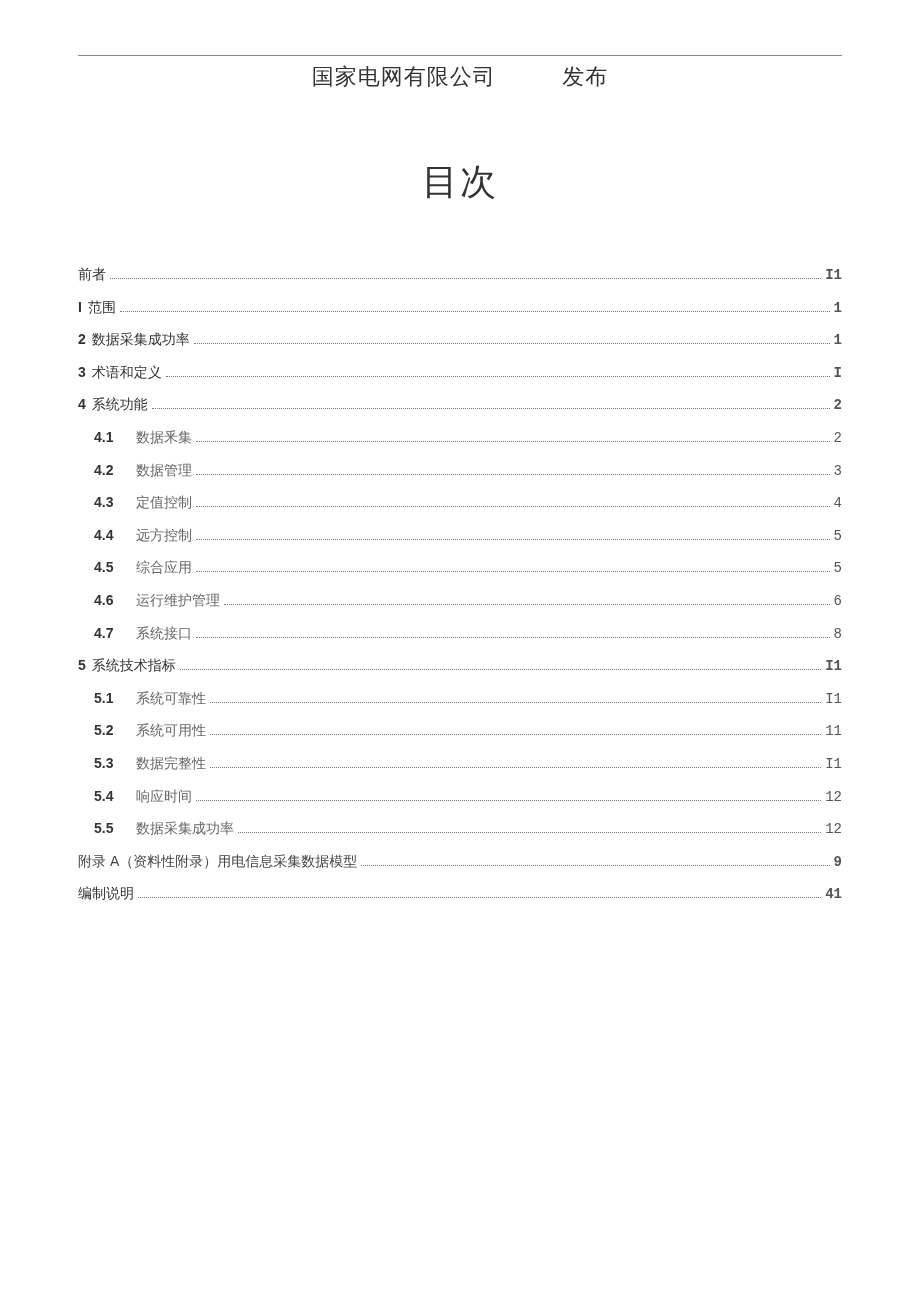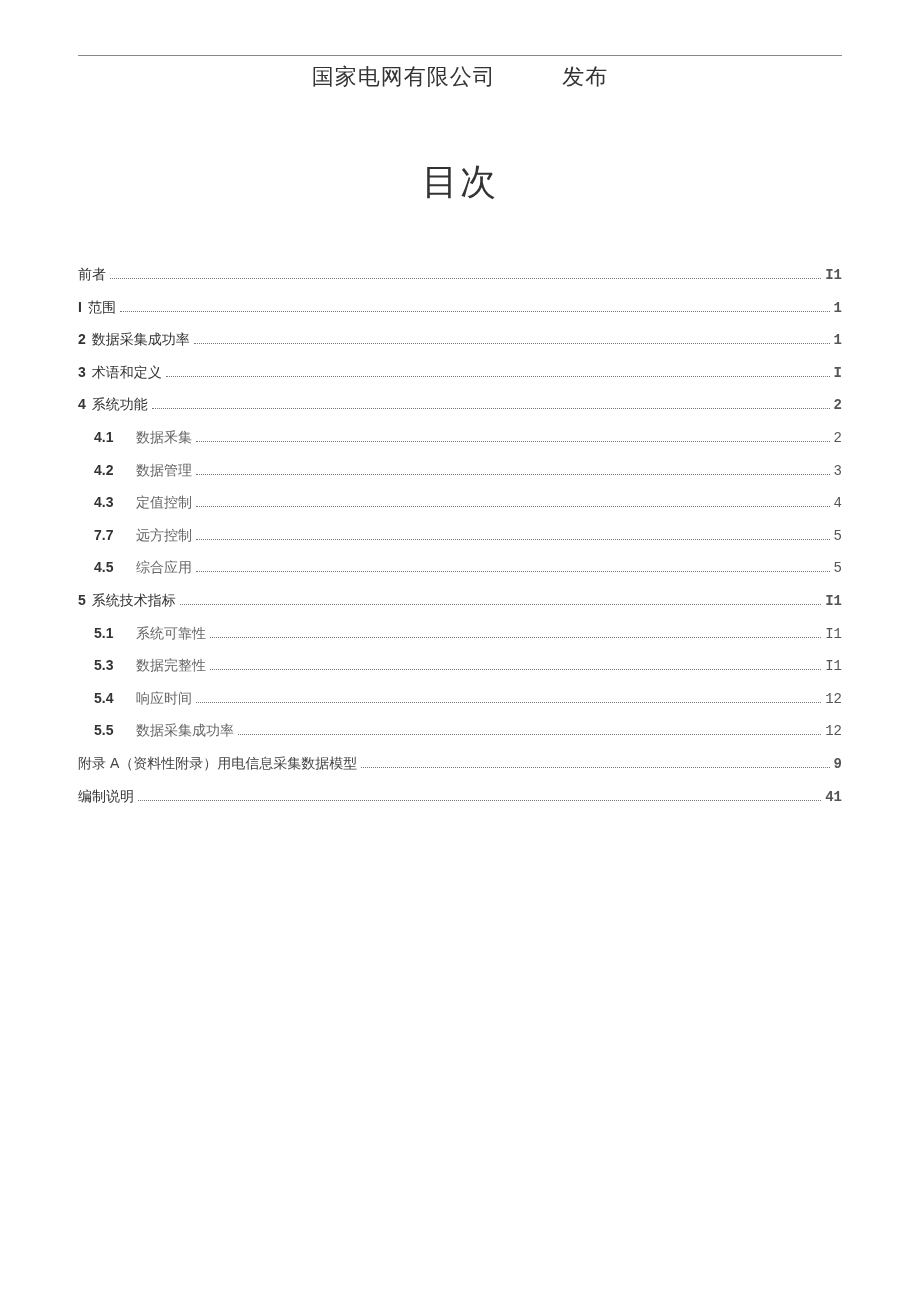--- a/index.html
+++ b/index.html
@@ -155,44 +155,62 @@
         <span class="toc-dots"></span>
         <span class="toc-page">3</span>
       </div>
       <div class="toc-row sub">
         <span class="toc-num">4.3</span>
         <span class="toc-label">定值控制</span>
         <span class="toc-dots"></span>
         <span class="toc-page">4</span>
       </div>
       <div class="toc-row sub">
-        <span class="toc-num">7.7</span>
+        <span class="toc-num">4.4</span>
         <span class="toc-label">远方控制</span>
         <span class="toc-dots"></span>
         <span class="toc-page">5</span>
       </div>
       <div class="toc-row sub">
         <span class="toc-num">4.5</span>
         <span class="toc-label">综合应用</span>
         <span class="toc-dots"></span>
         <span class="toc-page">5</span>
       </div>
+      <div class="toc-row sub">
+        <span class="toc-num">4.6</span>
+        <span class="toc-label">运行维护管理</span>
+        <span class="toc-dots"></span>
+        <span class="toc-page">6</span>
+      </div>
+      <div class="toc-row sub">
+        <span class="toc-num">4.7</span>
+        <span class="toc-label">系统接口</span>
+        <span class="toc-dots"></span>
+        <span class="toc-page">8</span>
+      </div>
       <div class="toc-row top">
         <span class="toc-num">5</span>
         <span class="toc-label">系统技术指标</span>
         <span class="toc-dots"></span>
         <span class="toc-page">I1</span>
       </div>
       <div class="toc-row sub">
         <span class="toc-num">5.1</span>
         <span class="toc-label">系统可靠性</span>
         <span class="toc-dots"></span>
         <span class="toc-page">I1</span>
       </div>
       <div class="toc-row sub">
+        <span class="toc-num">5.2</span>
+        <span class="toc-label">系统可用性</span>
+        <span class="toc-dots"></span>
+        <span class="toc-page">11</span>
+      </div>
+      <div class="toc-row sub">
         <span class="toc-num">5.3</span>
         <span class="toc-label">数据完整性</span>
         <span class="toc-dots"></span>
         <span class="toc-page">I1</span>
       </div>
       <div class="toc-row sub">
         <span class="toc-num">5.4</span>
         <span class="toc-label">响应时间</span>
         <span class="toc-dots"></span>
         <span class="toc-page">12</span>

